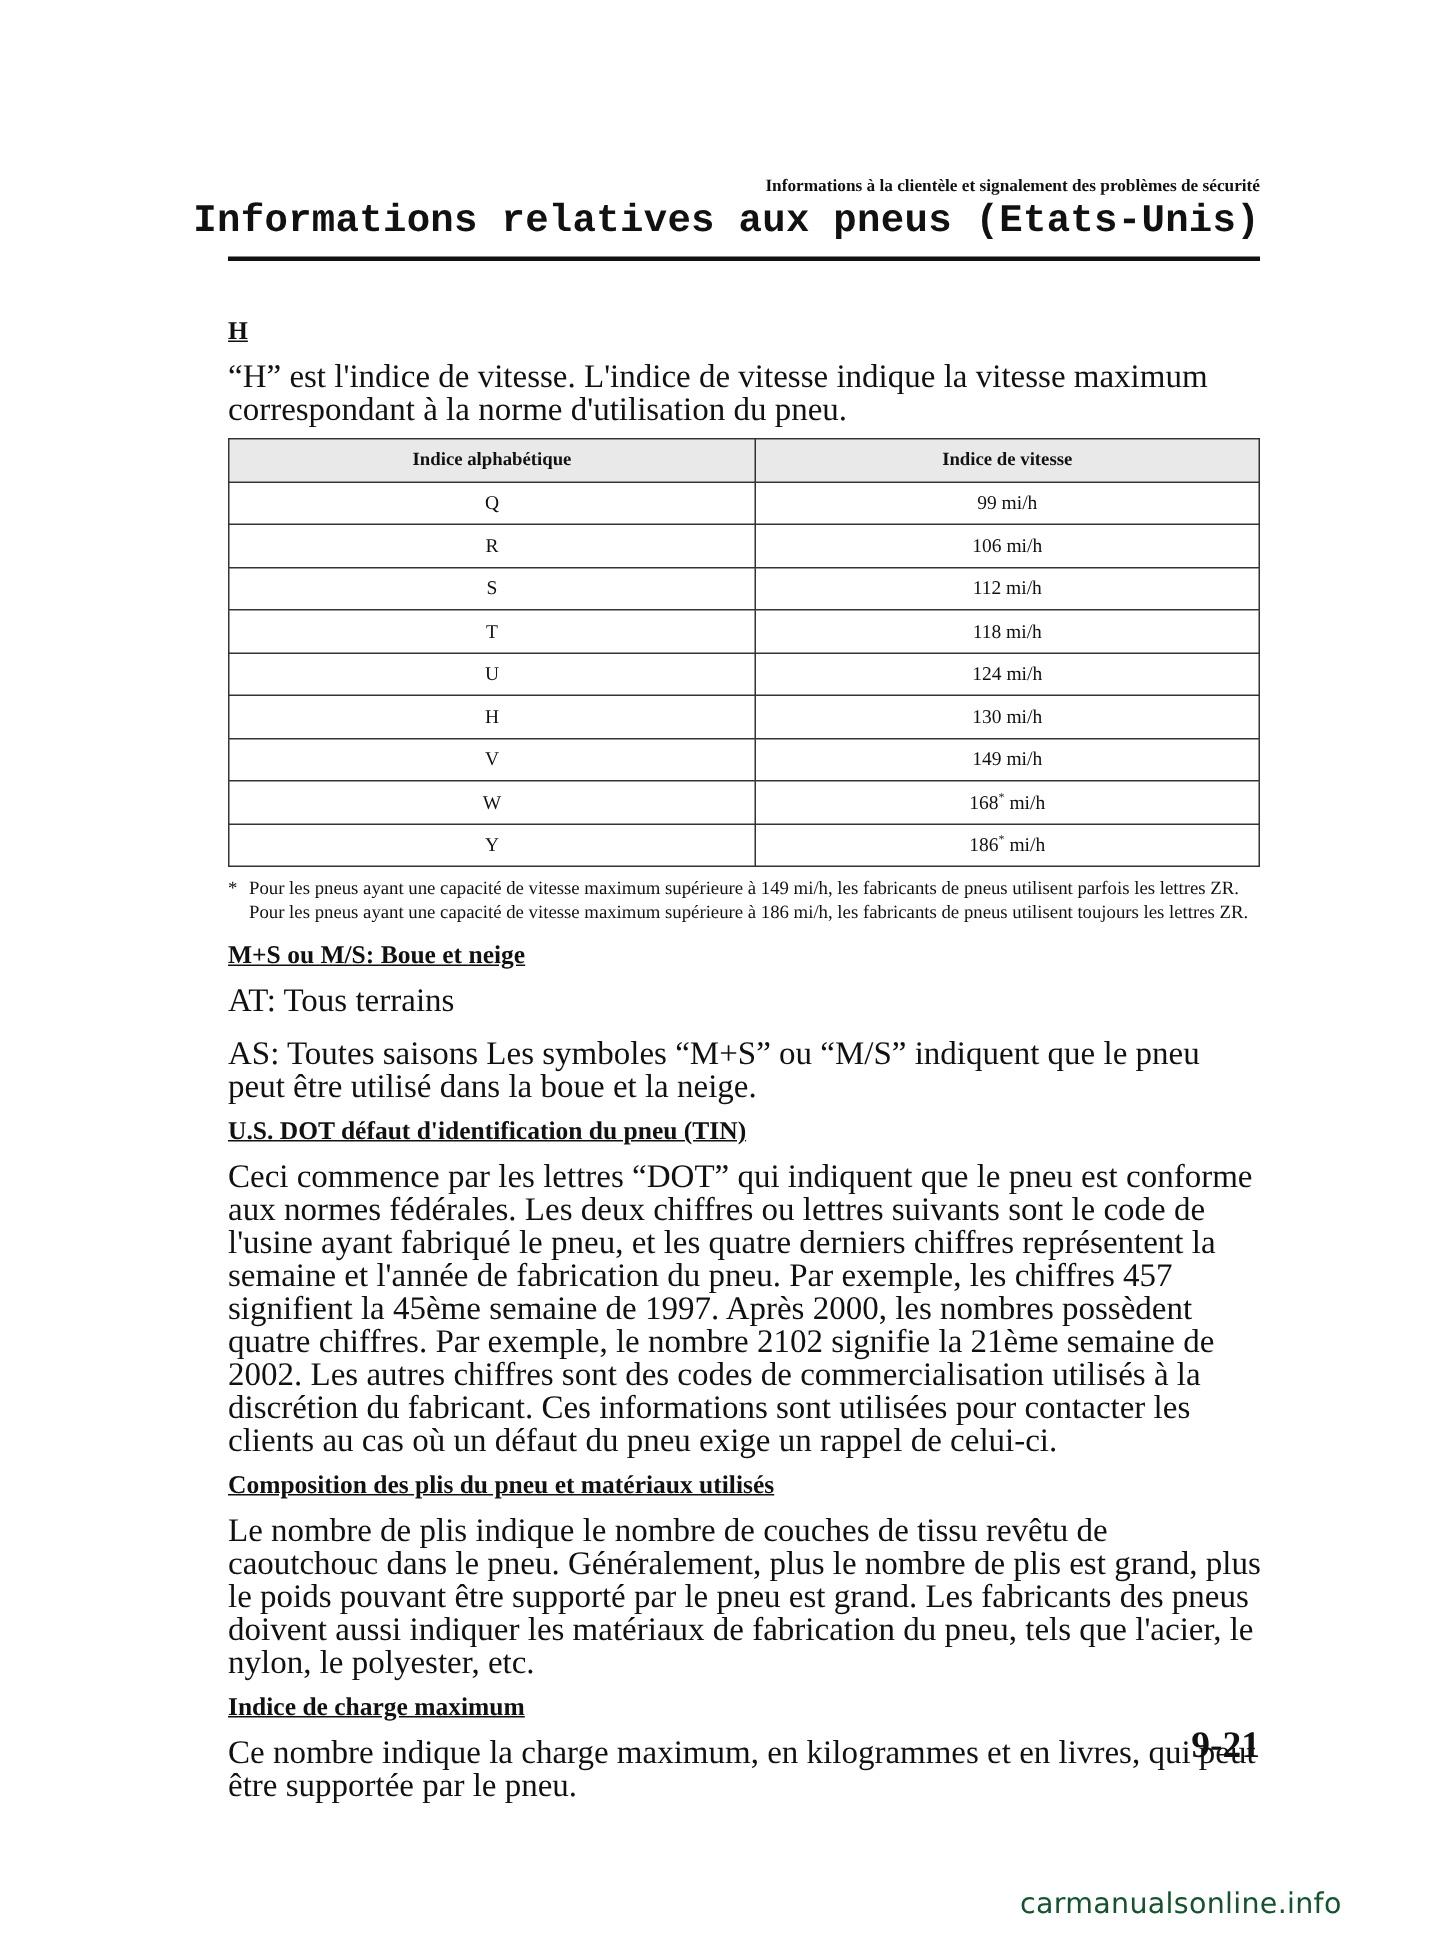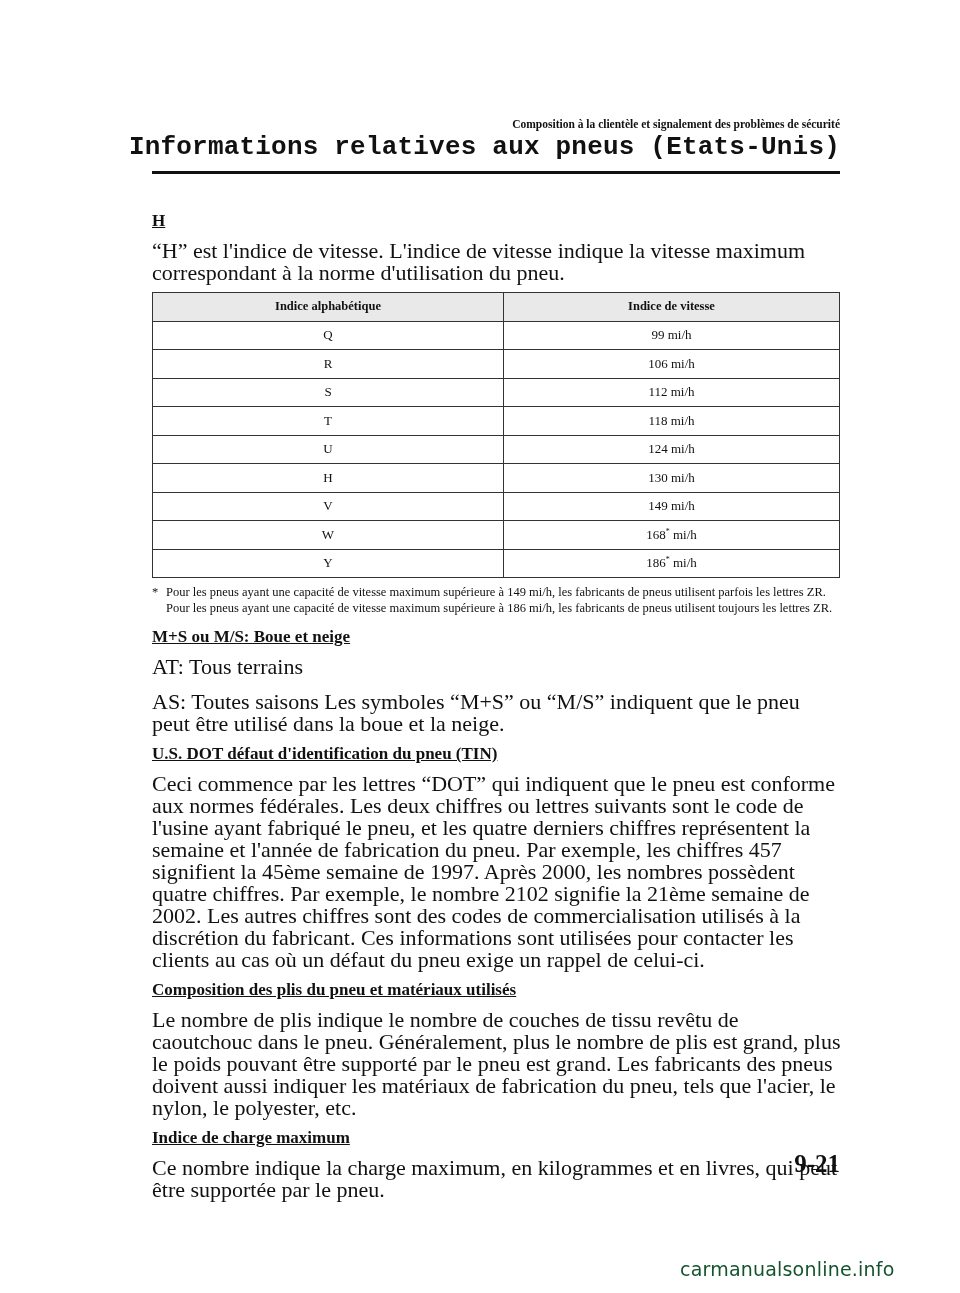--- a/index.html
+++ b/index.html
@@ -28,21 +28,21 @@
   .footnote .star { display: inline-block; width: 14px; text-indent: 0; }
 
   .page-number { position: absolute; right: 120px; top: 1150px; font-size: 25px; font-weight: bold; }
   .watermark { position: absolute; left: 680px; top: 1258px; font-family: "DejaVu Sans", sans-serif;
                font-size: 19px; color: #14532d; letter-spacing: 0.2px; }
 </style>
 </head>
 <body>
 
 <div>
-  <div class="header-sub">Composition à la clientèle et signalement des problèmes de sécurité</div>
+  <div class="header-sub">Informations à la clientèle et signalement des problèmes de sécurité</div>
   <div class="header-title">Informations relatives aux pneus (Etats-Unis)</div>
   <div class="header-rule"></div>
 </div>
 
 <div class="content">
 
   <section>
     <div class="heading">H</div>
     <p class="para">“H” est l'indice de vitesse. L'indice de vitesse indique la vitesse maximum correspondant à la norme d'utilisation du pneu.</p>
 

